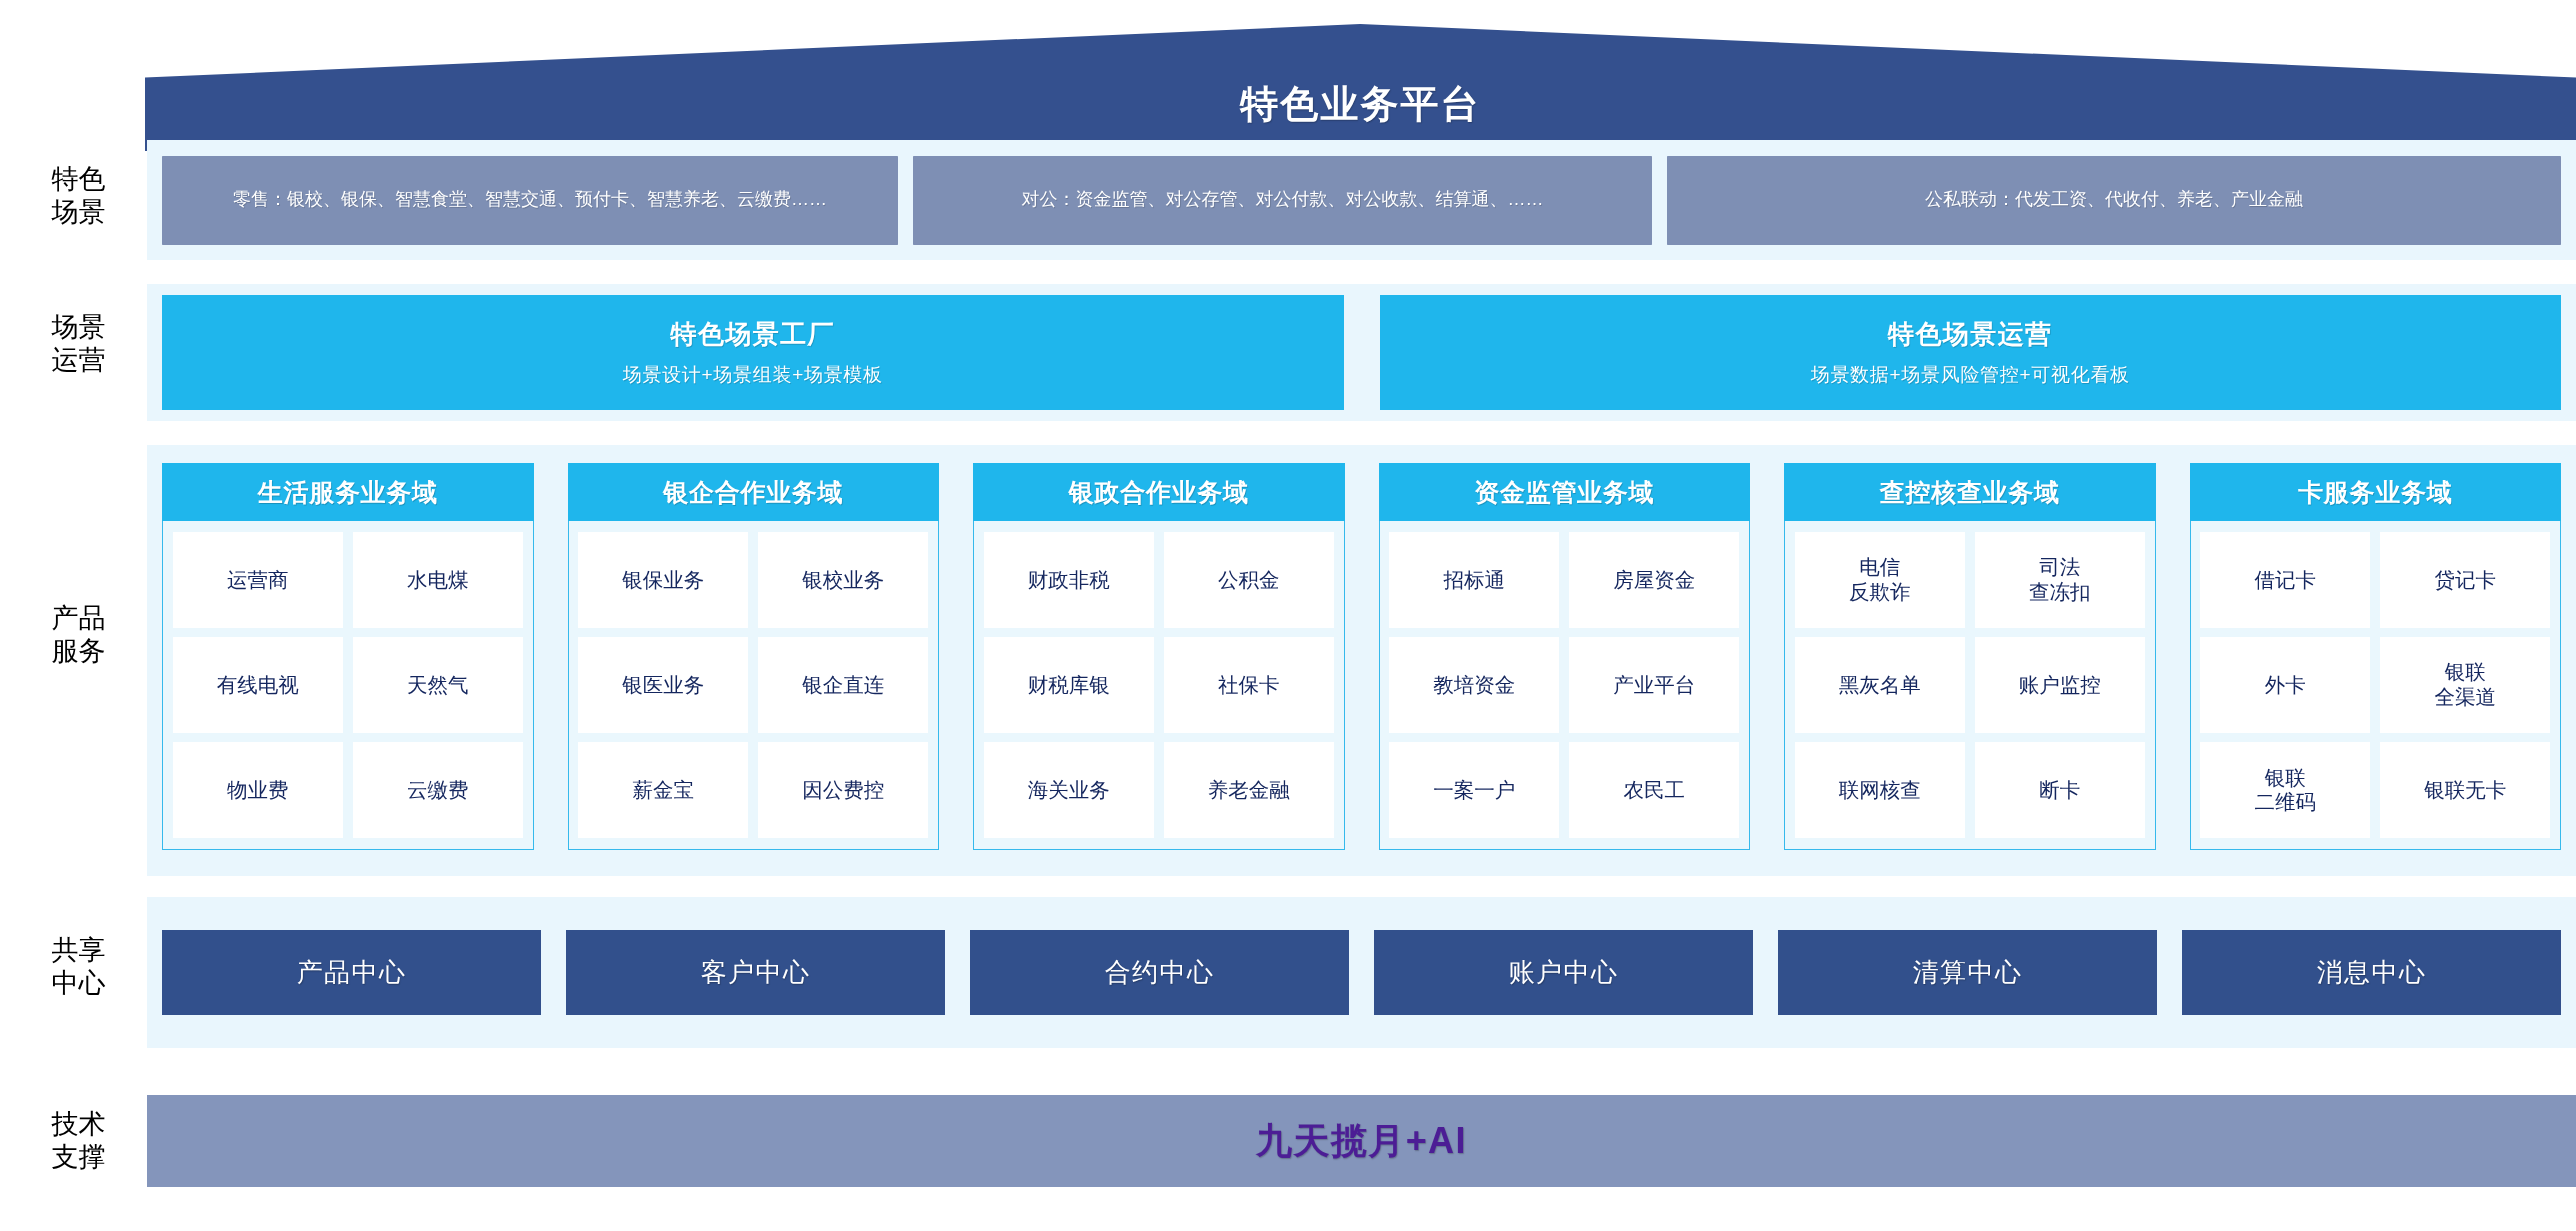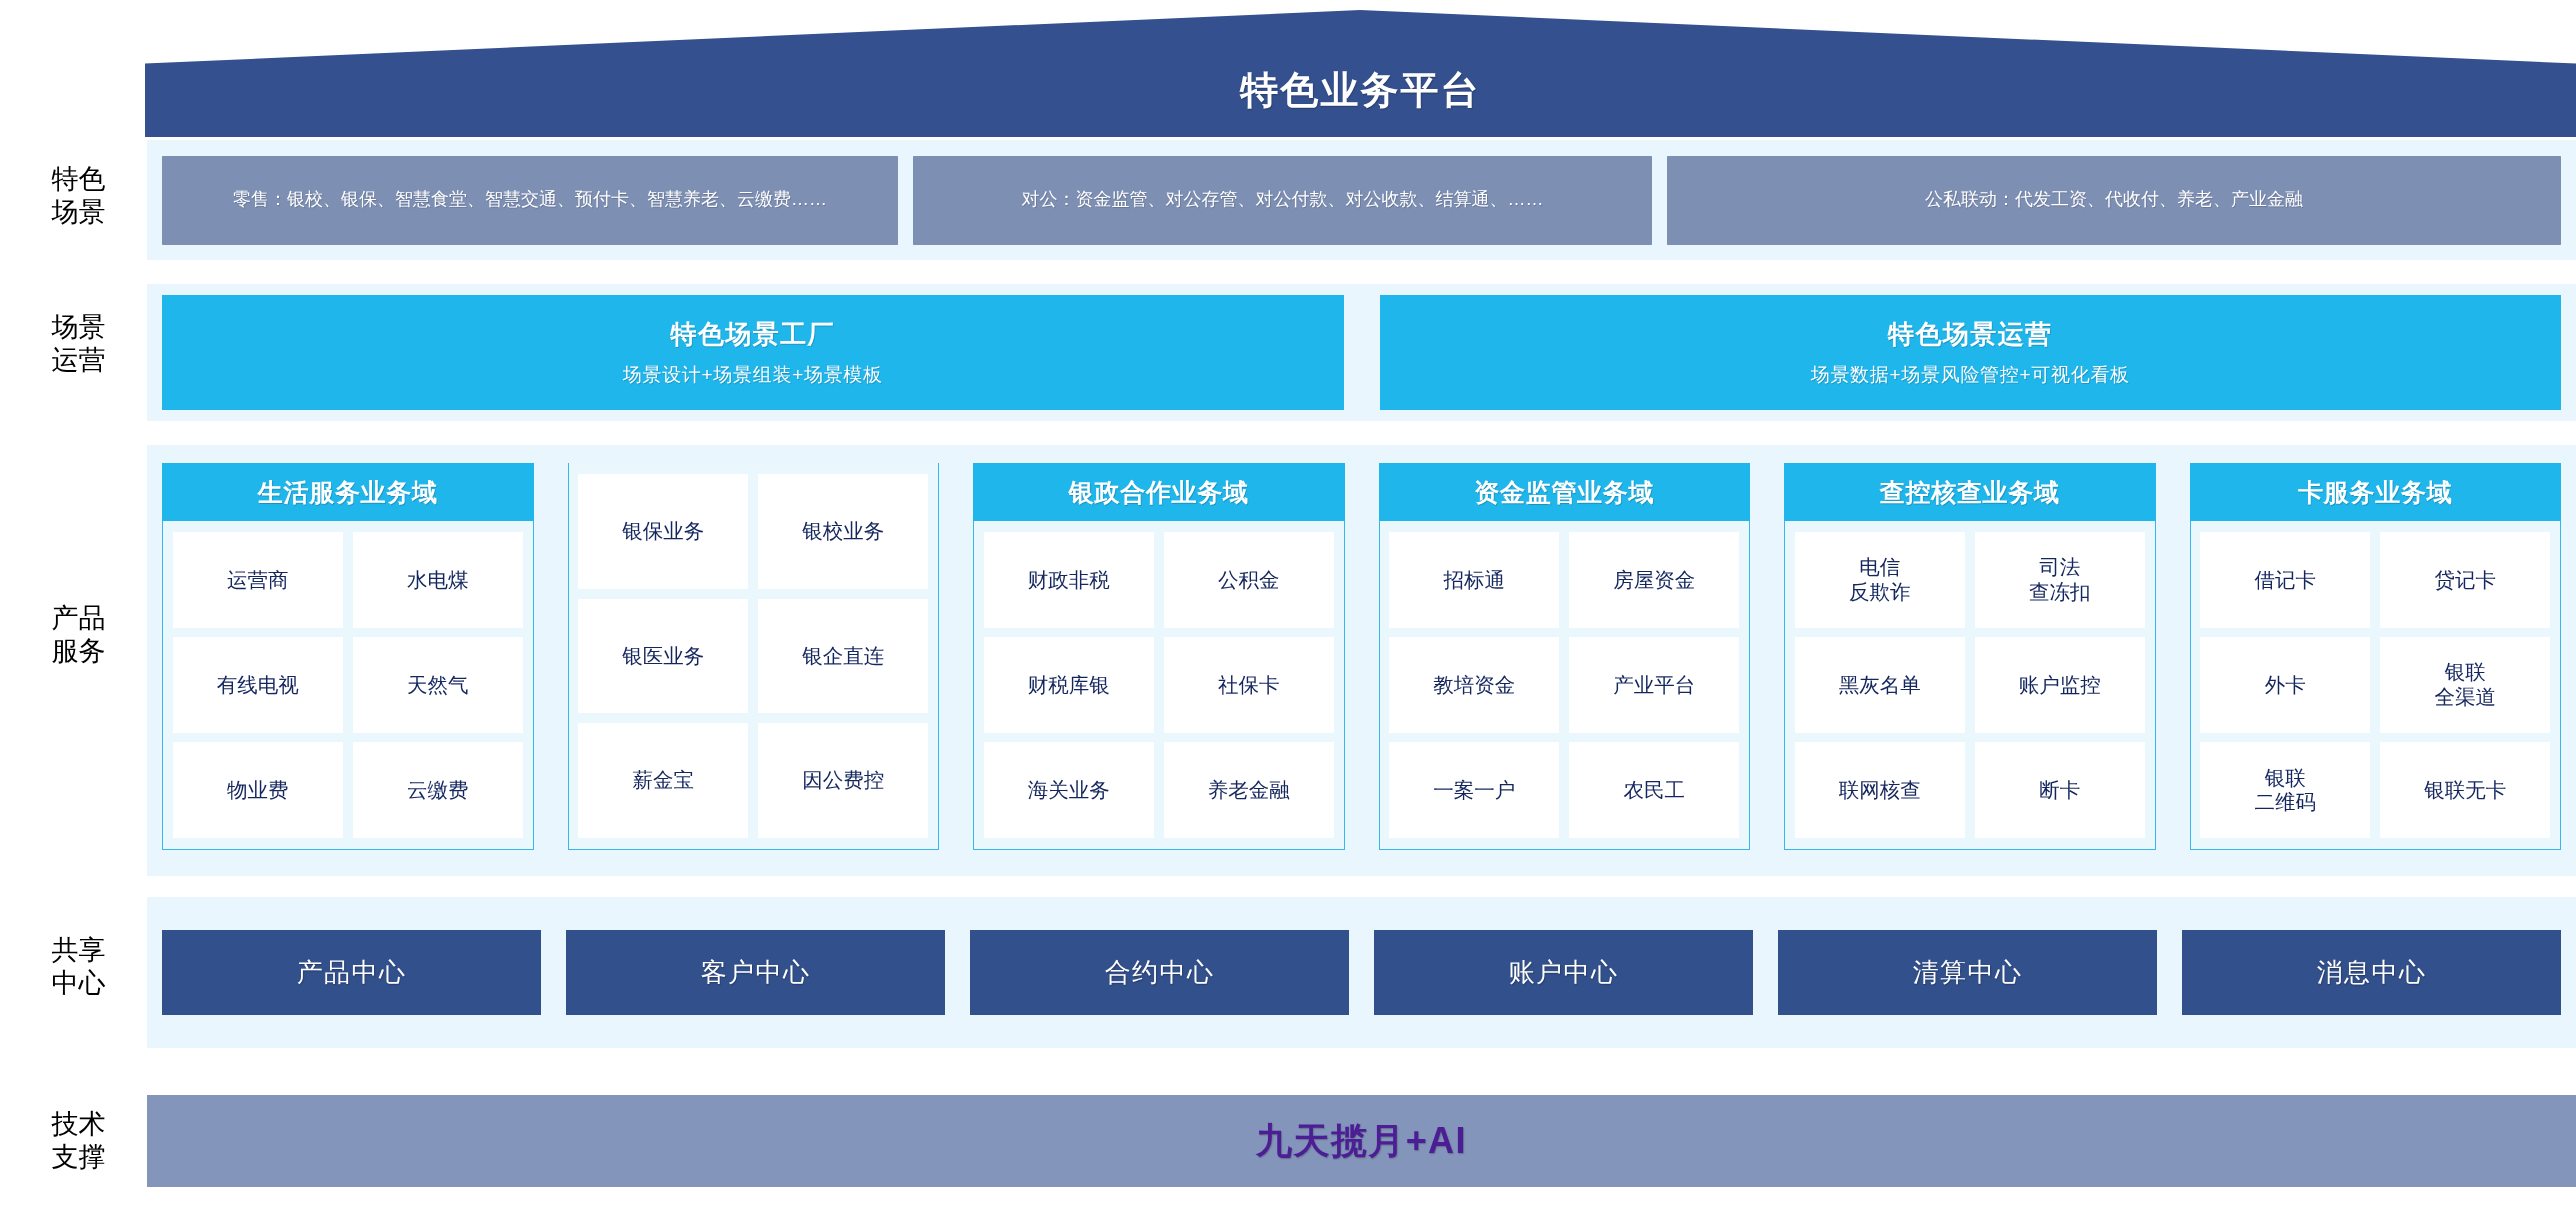--- a/index.html
+++ b/index.html
@@ -3,21 +3,21 @@
 <meta charset="utf-8">
 <style>
   html,body{margin:0;padding:0;background:#ffffff;}
   body{
     width:2576px;height:1232px;position:relative;overflow:hidden;
     font-family:"Liberation Sans","DejaVu Sans",sans-serif;
     color:#1b2a5c;
   }
   
   .roof{
-    position:absolute;left:145px;top:10px;width:2431px;height:127px;
+    position:absolute;left:145px;top:24px;width:2431px;height:127px;
   }
   .roof svg{display:block;width:100%;height:100%;}
   .roof-title{
     position:absolute;left:0;top:0;width:100%;height:127px;
     display:flex;align-items:center;justify-content:center;
     color:#ffffff;font-size:38px;font-weight:bold;letter-spacing:2.1px;
     padding-top:33px;box-sizing:border-box;
     text-shadow:0.7px 0.7px 1.4px rgba(0,0,0,.25);
   }
   
@@ -150,20 +150,21 @@
         <div class="tile">天然气</div>
       </div>
       <div class="dom-row">
         <div class="tile">物业费</div>
         <div class="tile">云缴费</div>
       </div>
     </div>
   </div>
 
   <div class="dom">
+    <div class="dom-head">银企合作业务域</div>
     <div class="dom-body">
       <div class="dom-row">
         <div class="tile">银保业务</div>
         <div class="tile">银校业务</div>
       </div>
       <div class="dom-row">
         <div class="tile">银医业务</div>
         <div class="tile">银企直连</div>
       </div>
       <div class="dom-row">

